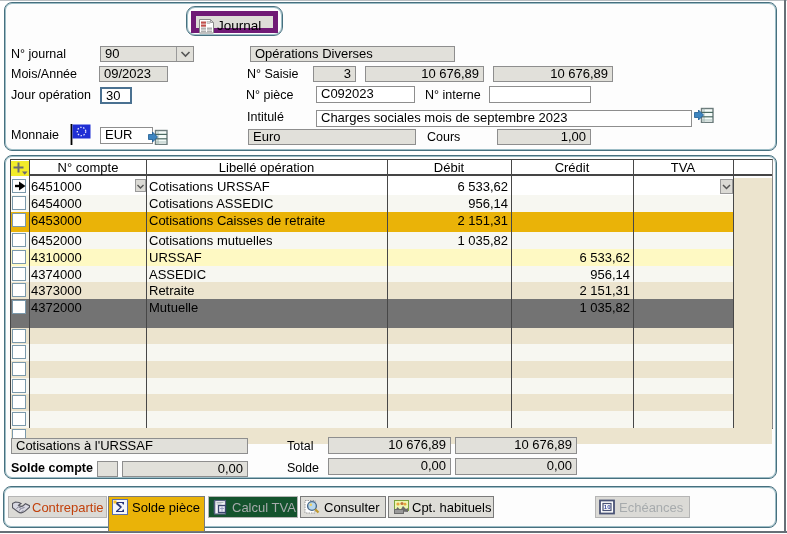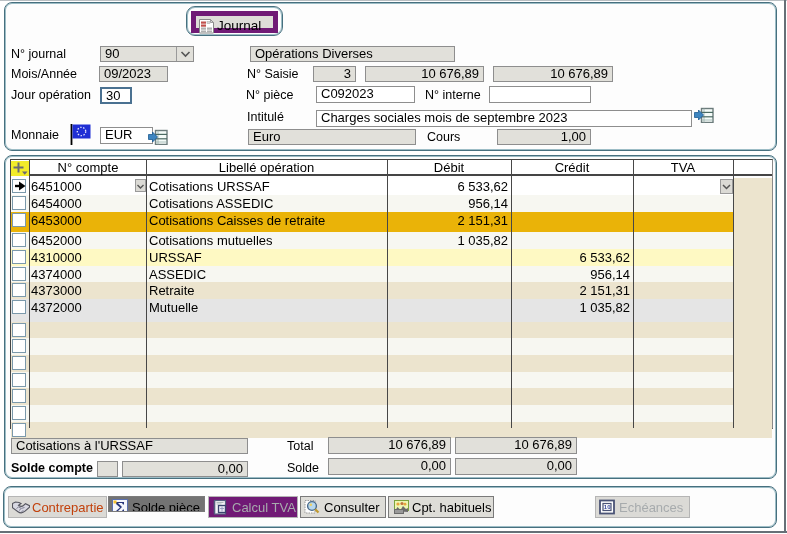--- a/index.html
+++ b/index.html
@@ -167,21 +167,21 @@
           <div class="c-compte">4374000</div>
           <div class="c-lib">ASSEDIC</div>
           <div class="c-cred">956,14</div>
         </div>
         <div class="row" style="height:17px; background:#ece4ce;">
           <div class="selbox"></div>
           <div class="c-compte">4373000</div>
           <div class="c-lib">Retraite</div>
           <div class="c-cred">2&nbsp;151,31</div>
         </div>
-        <div class="row" style="height:23px; background:#e5e5e5;">
+        <div class="row" style="height:29px; background:#737373;">
           <div class="selbox"></div>
           <div class="c-compte">4372000</div>
           <div class="c-lib">Mutuelle</div>
           <div class="c-cred">1&nbsp;035,82</div>
         </div>
         <div class="row" style="height:16px; background:#ece4ce;">
           <div class="selbox"></div>
         </div>
         <div class="row" style="height:17px; background:#f7f7f1;">
           <div class="selbox"></div>
@@ -225,29 +225,29 @@
   <div class="panel" style="left:3px; top:486px; width:774px; height:42px;"></div>
   <div id="btnbar">
       <div style="position:absolute; left:8px; top:496px; width:99px; height:22px; background:#dbdad6; border:1px solid #b5b5b5; color:#c2410c; white-space:nowrap; overflow:hidden;">
       <span style="position:absolute; left:23px; top:3px;">Contrepartie</span>
       <span style="position:absolute; left:3px; top:2px;"><svg width="18" height="16" viewBox="0 0 18 16">
             <path d="M0.5 4.5 l3 -1.5 l3.5 0.5 l2 1 l-2.5 1.8 q2.8 2 5 0.2 l2 -1.8 l4 2 v1.5 l-4.5 4 q-3.5 3 -7 0.5 l-5.5 -4 z" fill="#d8d8e2" stroke="#55555f" stroke-width="1.1"></path>
             <path d="M6.5 8 q3 2.5 6 0.5" fill="none" stroke="#77778a" stroke-width="0.9"></path>
             <path d="M4.5 9.5 l2 -1.5 M7 11.5 l2 -1.8 M9.5 13 l1.8 -1.8" stroke="#77778a" stroke-width="0.9" fill="none"></path>
           </svg></span>
     </div>
-      <div style="position:absolute; left:108px; top:496px; width:97px; height:16px; background:#737373; border:1px solid #7a7a7a; color:#000; white-space:nowrap; overflow:hidden;">
+      <div style="position:absolute; left:108px; top:496px; width:97px; height:36px; background:#eab308; border:1px solid #7a7a7a; color:#000; white-space:nowrap; overflow:hidden;">
       <span style="position:absolute; left:23px; top:3px;">Solde pièce</span>
       <span style="position:absolute; left:3px; top:2px;"><svg width="16" height="16" viewBox="0 0 16 16">
             <rect x="0.5" y="0.5" width="15" height="15" fill="#f4f6fb" stroke="#5a6fae"></rect>
             <path d="M4 3 h8 v2.5 h-1 l-1 -1.5 h-4 l4 4 l-4 4 h4 l1 -1.5 h1 v2.5 h-8 v-1 l4 -3.5 l-4 -3.5 z" fill="#27357a"></path>
             <rect x="1.5" y="1.5" width="3" height="3" fill="#f6c12b"></rect>
           </svg></span>
     </div>
-      <div style="position:absolute; left:208px; top:496px; width:90px; height:22px; background:#701a75; border:1px solid #b5b5b5; color:#a7abad; white-space:nowrap; overflow:hidden;">
+      <div style="position:absolute; left:208px; top:496px; width:90px; height:22px; background:#14532d; border:1px solid #b5b5b5; color:#a7abad; white-space:nowrap; overflow:hidden;">
       <span style="position:absolute; left:23px; top:3px;">Calcul TVA</span>
       <span style="position:absolute; left:3px; top:2px;"><svg width="16" height="16" viewBox="0 0 16 16">
             <rect x="2.5" y="1.5" width="11" height="13.5" fill="#f4f4f8" stroke="#55607f" stroke-width="1.2"></rect>
             <path d="M1.5 3 h2 M1.5 5 h2 M1.5 7 h2 M1.5 9 h2 M1.5 11 h2 M1.5 13 h2" stroke="#55607f" stroke-width="0.9"></path>
             <rect x="6.5" y="6.5" width="7" height="7" fill="#e8e8f4" stroke="#39456e" stroke-width="1.3"></rect>
             <path d="M8 9.5 h4 M10 7.5 v5" stroke="#8a93b8" stroke-width="0.8"></path>
             <path d="M4.5 3.5 h7 M4.5 5 h5" stroke="#9aa" stroke-width="0.8"></path>
           </svg></span>
     </div>
       <div style="position:absolute; left:300px; top:496px; width:86px; height:22px; background:#deddd8; border:1px solid #7a7a7a; color:#000; white-space:nowrap; overflow:hidden;">

